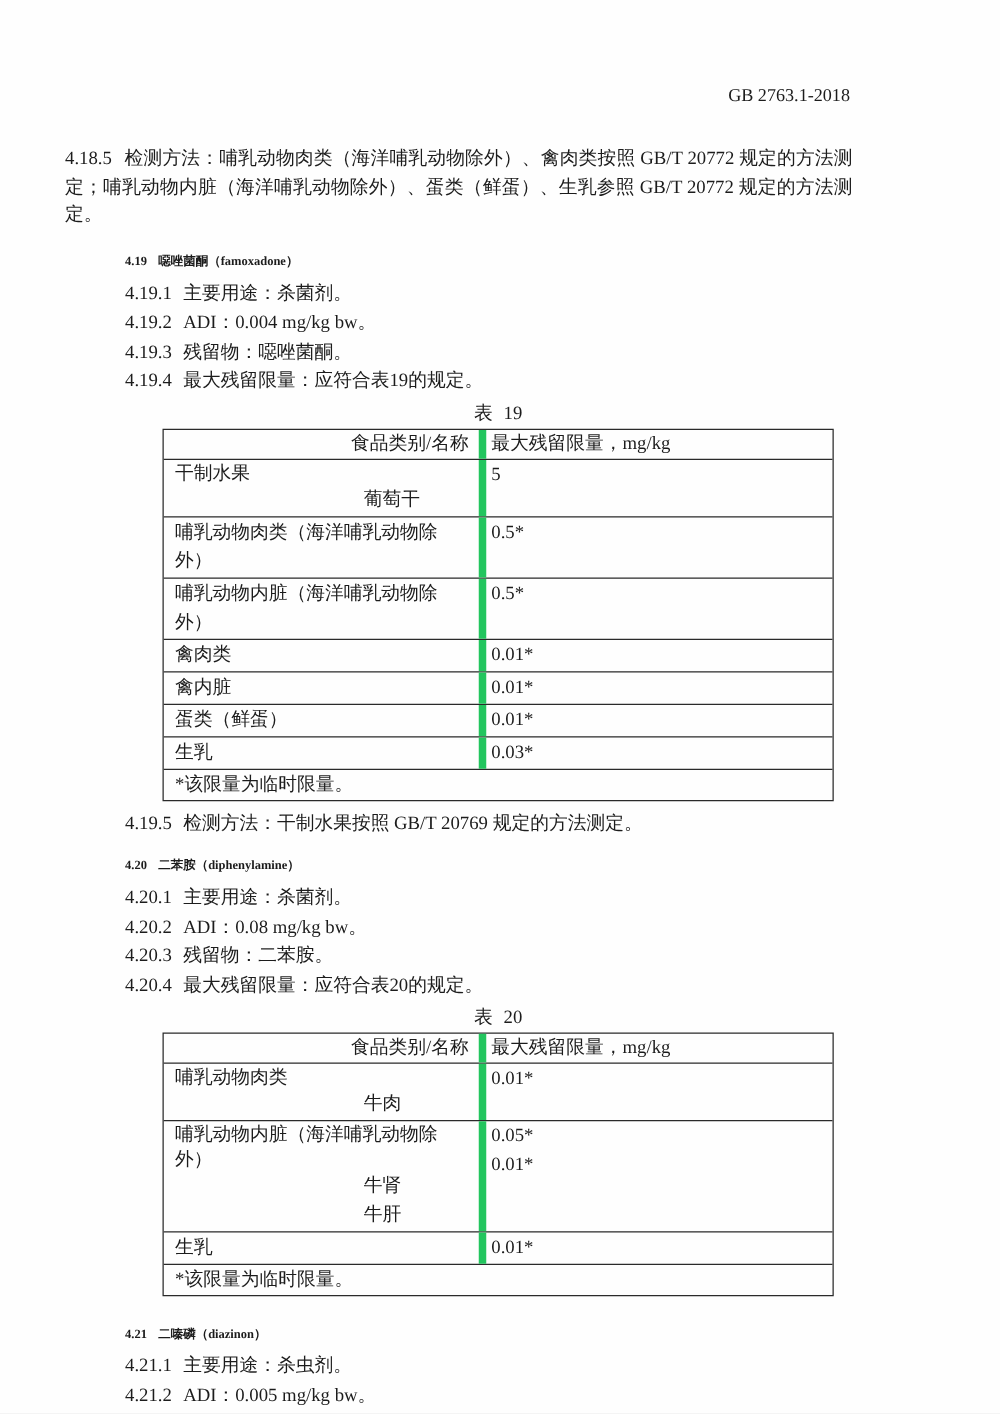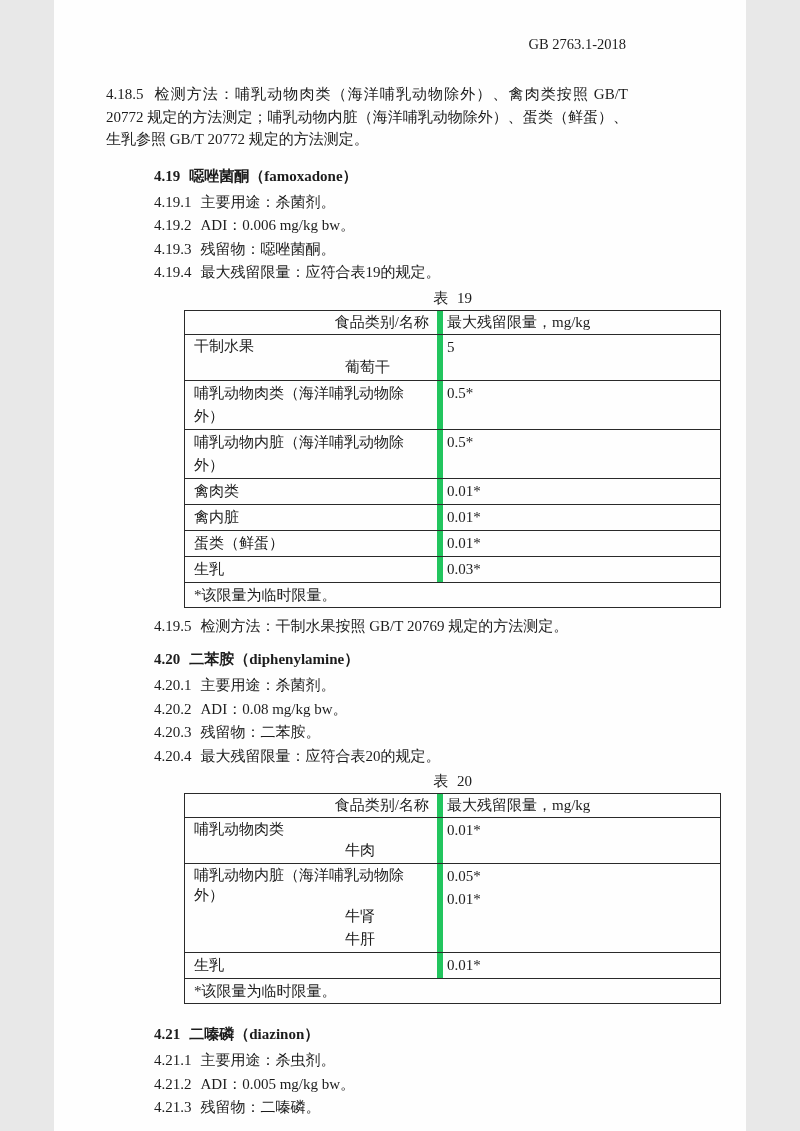--- a/index.html
+++ b/index.html
@@ -2,47 +2,47 @@
 <html><head>
 <meta charset="utf-8">
 <style>
   html, body {
     margin: 0;
     padding: 0;
     background: #e8e8e8;
   }
   .page {
     position: relative;
-    width: 692px;
+    width: 800px;
     height: 1131px;
     margin: 0 auto;
     background: #fefefe;
     color: #1c1c1c;
     font-family: "Liberation Serif", "DejaVu Serif", serif;
     font-size: 15px;
     overflow: hidden;
     box-sizing: border-box;
-    padding-top: 35px;
+    padding-top: 68px;
   }
   .doccode {
     text-align: right;
     padding-right: 120px;
     font-size: 14.5px;
     line-height: 18px;
   }
   .para {
     margin: 30px 118px 0 52px;
     text-align: justify;
     line-height: 22.5px;
   }
   .para .inum { margin-right: 10px; }
   .shead {
     margin: 15px 118px 5px 100px;
     font-weight: bold;
-    font-size: 15px;
+    font-size: 10px;
     line-height: 21px;
   }
   .shead .inum { margin-right: 9px; }
   .item {
     margin: 2px 118px 0 100px;
     line-height: 21.5px;
   }
   .item .inum { margin-right: 9px; }
   .tcap {
     width: 537px;
@@ -92,21 +92,21 @@
 <div class="page">
 
   <div class="doccode">GB 2763.1-2018</div>
 
   <p class="para"><span class="inum">4.18.5</span><span>检测方法：哺乳动物肉类（海洋哺乳动物除外）、禽肉类按照 GB/T 20772 规定的方法测定；哺乳动物内脏（海洋哺乳动物除外）、蛋类（鲜蛋）、生乳参照 GB/T 20772 规定的方法测定。</span></p>
 
   <div>
     <div class="shead"><span class="inum">4.19</span><span>噁唑菌酮（famoxadone）</span></div>
 
     <div class="item"><span class="inum">4.19.1</span><span>主要用途：杀菌剂。</span></div>
-    <div class="item"><span class="inum">4.19.2</span><span>ADI：0.006 mg/kg bw。</span></div>
+    <div class="item"><span class="inum">4.19.2</span><span>ADI：0.004 mg/kg bw。</span></div>
     <div class="item"><span class="inum">4.19.3</span><span>残留物：噁唑菌酮。</span></div>
     <div class="item"><span class="inum">4.19.4</span><span>最大残留限量：应符合表19的规定。</span></div>
 
     <div class="tcap">表 19</div>
 
     <div class="tbl">
       <div class="trow thead">
         <div class="c1 hline">食品类别/名称</div>
         <div class="c2 hline">最大残留限量，mg/kg</div>
       </div>

